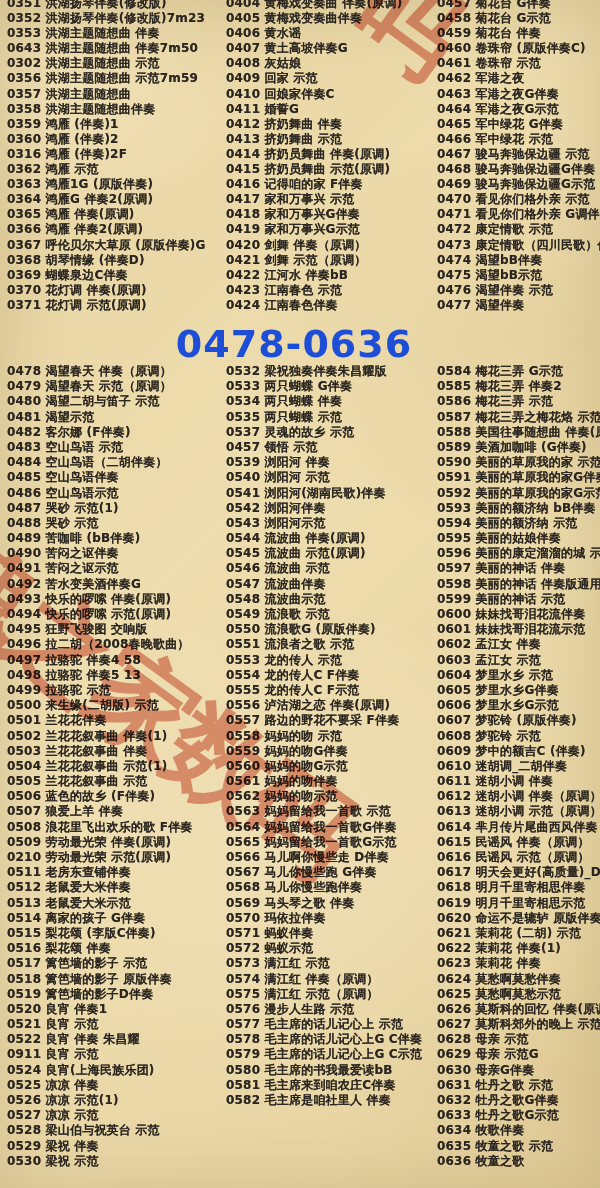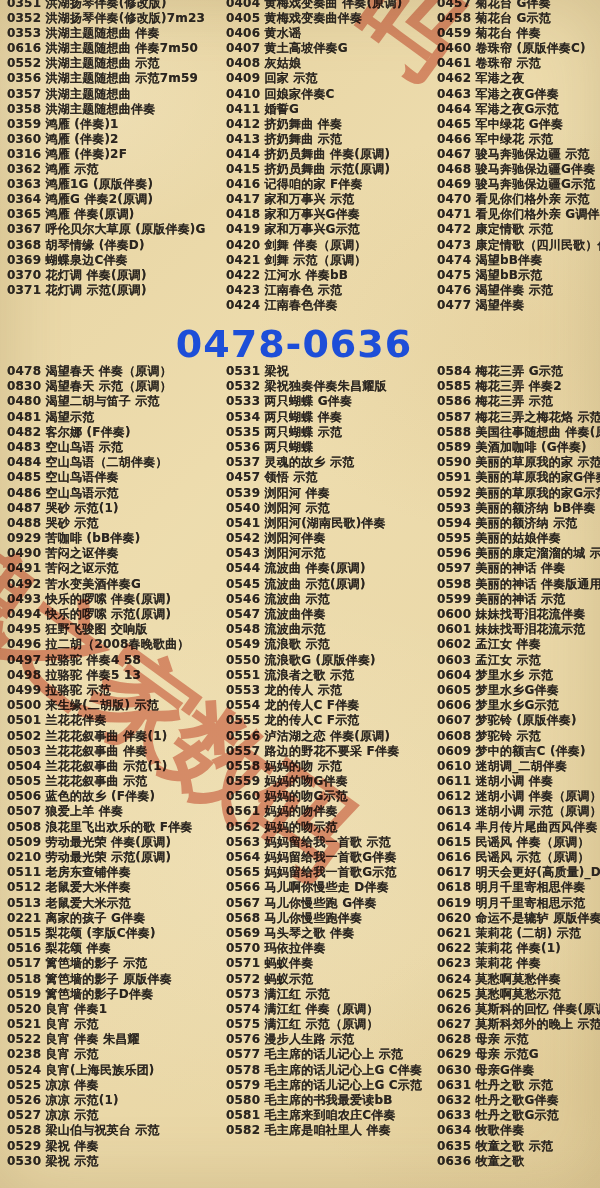--- a/index.html
+++ b/index.html
@@ -71,32 +71,33 @@
 </head>
 <body>
 
 <div>
 
   <div class="section top">
     <div class="col c0">
         <div class="row">0351 洪湖扬琴伴奏(修改版)</div>
         <div class="row">0352 洪湖扬琴伴奏(修改版)7m23</div>
         <div class="row">0353 洪湖主题随想曲 伴奏</div>
-        <div class="row">0616 洪湖主题随想曲 伴奏7m50</div>
-        <div class="row">0552 洪湖主题随想曲 示范</div>
+        <div class="row">0643 洪湖主题随想曲 伴奏7m50</div>
+        <div class="row">0302 洪湖主题随想曲 示范</div>
         <div class="row">0356 洪湖主题随想曲 示范7m59</div>
         <div class="row">0357 洪湖主题随想曲</div>
         <div class="row">0358 洪湖主题随想曲伴奏</div>
         <div class="row">0359 鸿雁 (伴奏)1</div>
         <div class="row">0360 鸿雁 (伴奏)2</div>
         <div class="row">0316 鸿雁 (伴奏)2F</div>
         <div class="row">0362 鸿雁 示范</div>
         <div class="row">0363 鸿雁1G (原版伴奏)</div>
         <div class="row">0364 鸿雁G 伴奏2(原调)</div>
         <div class="row">0365 鸿雁 伴奏(原调)</div>
+        <div class="row">0366 鸿雁 伴奏2(原调)</div>
         <div class="row">0367 呼伦贝尔大草原 (原版伴奏)G</div>
         <div class="row">0368 胡琴情缘 (伴奏D)</div>
         <div class="row">0369 蝴蝶泉边C伴奏</div>
         <div class="row">0370 花灯调 伴奏(原调)</div>
         <div class="row">0371 花灯调 示范(原调)</div>
       </div>
     <div class="col c1">
         <div class="row">0404 黄梅戏变奏曲 伴奏(原调)</div>
         <div class="row">0405 黄梅戏变奏曲伴奏</div>
         <div class="row">0406 黄水谣</div>
@@ -142,31 +143,31 @@
         <div class="row">0476 渴望伴奏 示范</div>
         <div class="row">0477 渴望伴奏</div>
       </div>
   </div>
 
   <div class="range-header">0478-0636</div>
 
   <div class="section bottom">
     <div class="col c0">
         <div class="row">0478 渴望春天 伴奏（原调）</div>
-        <div class="row">0830 渴望春天 示范（原调）</div>
+        <div class="row">0479 渴望春天 示范（原调）</div>
         <div class="row">0480 渴望二胡与笛子 示范</div>
         <div class="row">0481 渴望示范</div>
         <div class="row">0482 客尔娜 (F伴奏)</div>
         <div class="row">0483 空山鸟语 示范</div>
         <div class="row">0484 空山鸟语（二胡伴奏）</div>
         <div class="row">0485 空山鸟语伴奏</div>
         <div class="row">0486 空山鸟语示范</div>
         <div class="row">0487 哭砂 示范(1)</div>
         <div class="row">0488 哭砂 示范</div>
-        <div class="row">0929 苦咖啡 (bB伴奏)</div>
+        <div class="row">0489 苦咖啡 (bB伴奏)</div>
         <div class="row">0490 苦闷之讴伴奏</div>
         <div class="row">0491 苦闷之讴示范</div>
         <div class="row">0492 苦水变美酒伴奏G</div>
         <div class="row">0493 快乐的啰嗦 伴奏(原调)</div>
         <div class="row">0494 快乐的啰嗦 示范(原调)</div>
         <div class="row">0495 狂野飞骏图 交响版</div>
         <div class="row">0496 拉二胡（2008春晚歌曲）</div>
         <div class="row">0497 拉骆驼 伴奏4 58</div>
         <div class="row">0498 拉骆驼 伴奏5 13</div>
         <div class="row">0499 拉骆驼 示范</div>
@@ -177,45 +178,43 @@
         <div class="row">0504 兰花花叙事曲 示范(1)</div>
         <div class="row">0505 兰花花叙事曲 示范</div>
         <div class="row">0506 蓝色的故乡 (F伴奏)</div>
         <div class="row">0507 狼爱上羊 伴奏</div>
         <div class="row">0508 浪花里飞出欢乐的歌 F伴奏</div>
         <div class="row">0509 劳动最光荣 伴奏(原调)</div>
         <div class="row">0210 劳动最光荣 示范(原调)</div>
         <div class="row">0511 老房东查铺伴奏</div>
         <div class="row">0512 老鼠爱大米伴奏</div>
         <div class="row">0513 老鼠爱大米示范</div>
-        <div class="row">0221 离家的孩子 G伴奏</div>
+        <div class="row">0514 离家的孩子 G伴奏</div>
         <div class="row">0515 梨花颂 (李版C伴奏)</div>
         <div class="row">0516 梨花颂 伴奏</div>
         <div class="row">0517 篱笆墙的影子 示范</div>
         <div class="row">0518 篱笆墙的影子 原版伴奏</div>
         <div class="row">0519 篱笆墙的影子D伴奏</div>
         <div class="row">0520 良宵 伴奏1</div>
         <div class="row">0521 良宵 示范</div>
         <div class="row">0522 良宵 伴奏 朱昌耀</div>
-        <div class="row">0238 良宵 示范</div>
+        <div class="row">0911 良宵 示范</div>
         <div class="row">0524 良宵(上海民族乐团)</div>
         <div class="row">0525 凉凉 伴奏</div>
         <div class="row">0526 凉凉 示范(1)</div>
         <div class="row">0527 凉凉 示范</div>
         <div class="row">0528 梁山伯与祝英台 示范</div>
         <div class="row">0529 梁祝 伴奏</div>
         <div class="row">0530 梁祝 示范</div>
       </div>
     <div class="col c1">
-        <div class="row">0531 梁祝</div>
         <div class="row">0532 梁祝独奏伴奏朱昌耀版</div>
         <div class="row">0533 两只蝴蝶 G伴奏</div>
         <div class="row">0534 两只蝴蝶 伴奏</div>
         <div class="row">0535 两只蝴蝶 示范</div>
-        <div class="row">0536 两只蝴蝶</div>
         <div class="row">0537 灵魂的故乡 示范</div>
         <div class="row">0457 领悟 示范</div>
         <div class="row">0539 浏阳河 伴奏</div>
         <div class="row">0540 浏阳河 示范</div>
         <div class="row">0541 浏阳河(湖南民歌)伴奏</div>
         <div class="row">0542 浏阳河伴奏</div>
         <div class="row">0543 浏阳河示范</div>
         <div class="row">0544 流波曲 伴奏(原调)</div>
         <div class="row">0545 流波曲 示范(原调)</div>
         <div class="row">0546 流波曲 示范</div>

